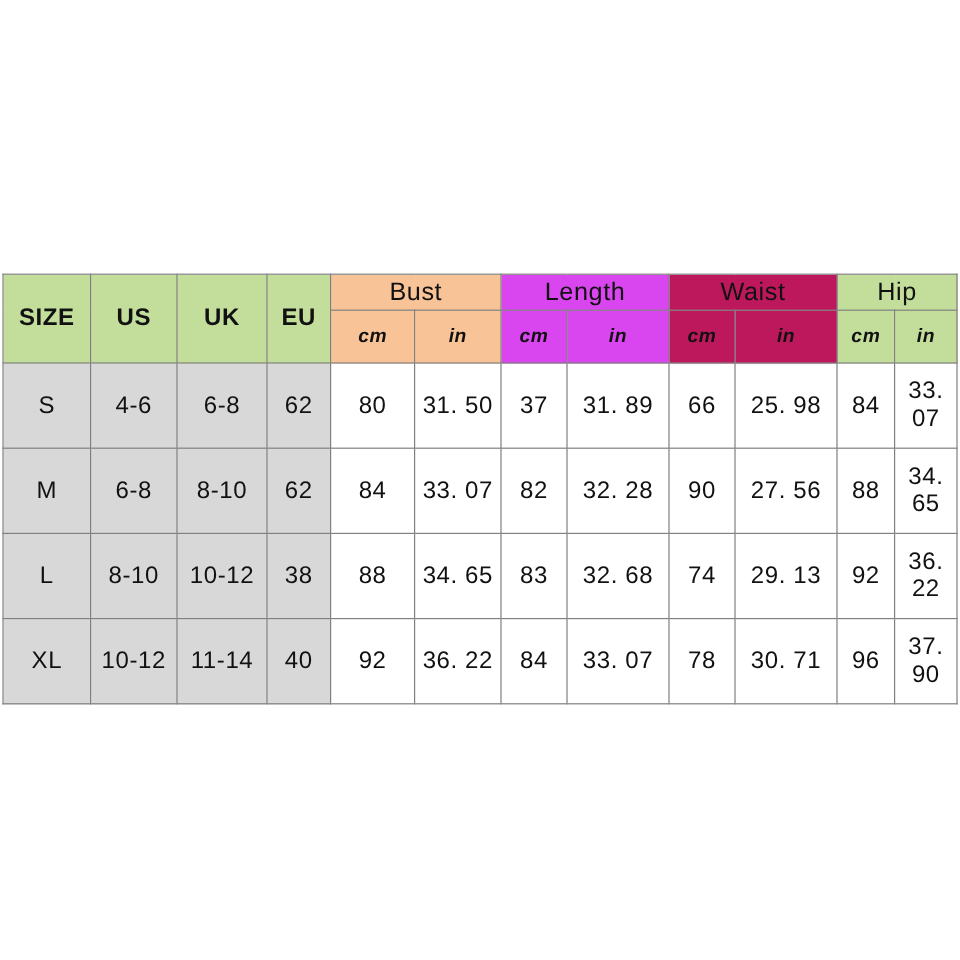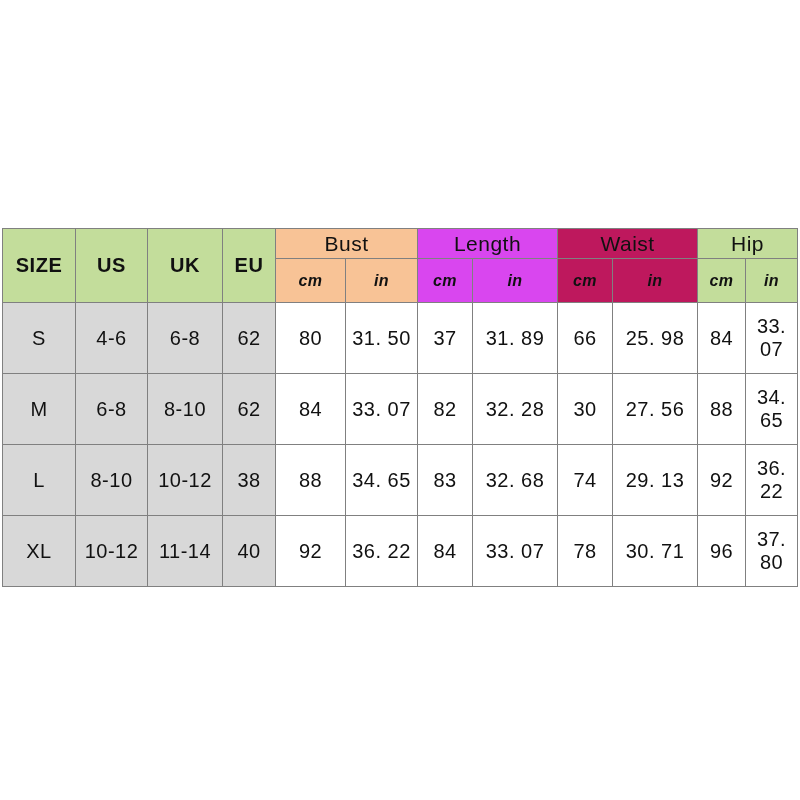--- a/index.html
+++ b/index.html
@@ -141,21 +141,21 @@
 
       <tr>
         <td class="cell cell-size c-grey">M</td>
         <td class="cell c-grey">6-8</td>
         <td class="cell c-grey">8-10</td>
         <td class="cell c-grey">62</td>
         <td class="cell cell-num c-white">84</td>
         <td class="cell cell-num dec c-white">33. 07</td>
         <td class="cell cell-num c-white">82</td>
         <td class="cell cell-num dec c-white">32. 28</td>
-        <td class="cell cell-num c-white">30</td>
+        <td class="cell cell-num c-white">90</td>
         <td class="cell cell-num dec c-white">27. 56</td>
         <td class="cell cell-num c-white">88</td>
         <td class="cell cell-num dec c-white">34. 65</td>
       </tr>
 
       <tr>
         <td class="cell cell-size c-grey">L</td>
         <td class="cell c-grey">8-10</td>
         <td class="cell c-grey">10-12</td>
         <td class="cell c-grey">38</td>
@@ -174,17 +174,17 @@
         <td class="cell c-grey">10-12</td>
         <td class="cell c-grey">11-14</td>
         <td class="cell c-grey">40</td>
         <td class="cell cell-num c-white">92</td>
         <td class="cell cell-num dec c-white">36. 22</td>
         <td class="cell cell-num c-white">84</td>
         <td class="cell cell-num dec c-white">33. 07</td>
         <td class="cell cell-num c-white">78</td>
         <td class="cell cell-num dec c-white">30. 71</td>
         <td class="cell cell-num c-white">96</td>
-        <td class="cell cell-num dec c-white">37. 80</td>
+        <td class="cell cell-num dec c-white">37. 90</td>
       </tr>
     </tbody>
   </table>
 </div>
 
 </body></html>

